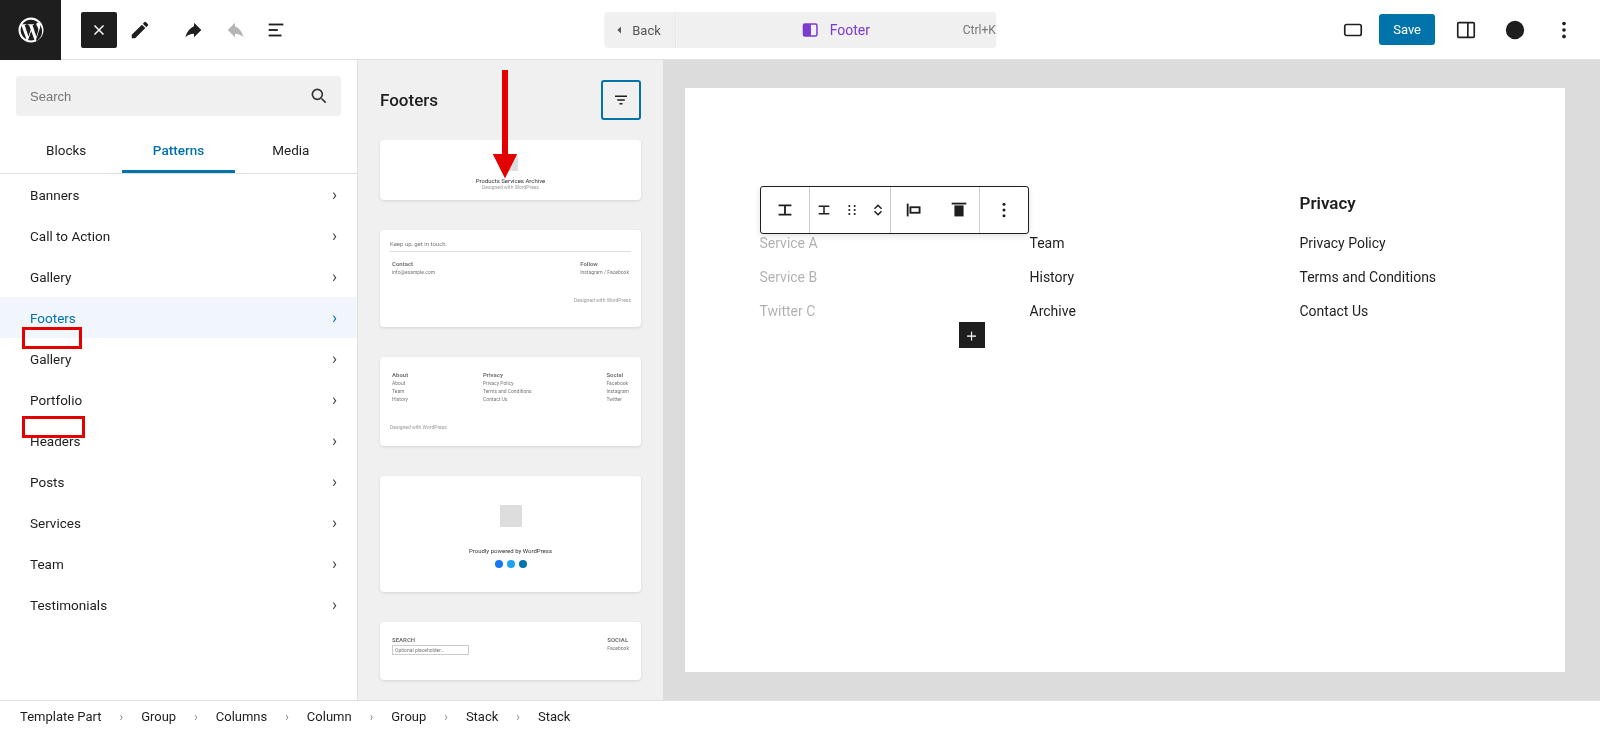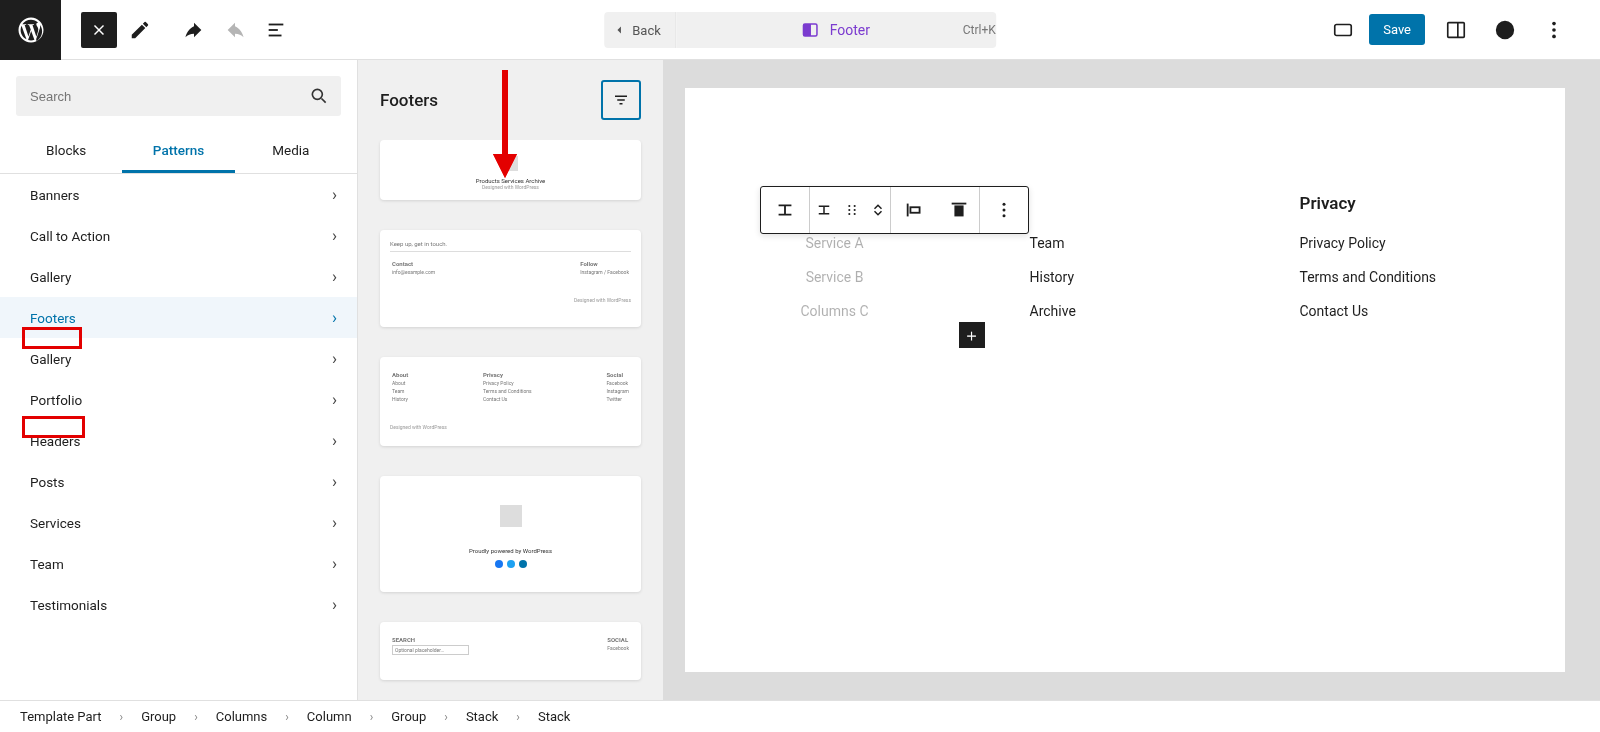--- a/index.html
+++ b/index.html
@@ -91,21 +91,21 @@
     right: 0;
     color: #777;
     font-size: 12px;
   }
 
   .top-right {
     margin-left: auto;
     display: flex;
     align-items: center;
     gap: 8px;
-    padding-right: 28px;
+    padding-right: 18px;
   }
   .save-bt {
     background: #0073aa;
     color: #fff;
     padding: 8px 14px;
     border-radius: 3px;
     font-size: 13px;
   }
 
   
@@ -301,21 +301,21 @@
     position: absolute;
     top: 105px;
     left: 75px;
     right: 0;
     display: flex;
     gap: 120px;
   }
   .fcol { display: flex; flex-direction: column; gap: 18px; min-width: 150px; }
   .fcol h3 { font-size: 17px; font-weight: 600; margin: 0 0 4px 0; }
   .fcol a { font-size: 14px; color: #1e1e1e; text-decoration: none; }
-  .fcol-1 { opacity: .35; text-align: center; } 
+  .fcol-1 { opacity: .35; } 
 
   .plus-bt {
     position: absolute;
     top: 234px;
     left: 274px;
     width: 26px;
     height: 26px;
     background: #1e1e1e;
     color: #fff;
     display: flex;
@@ -580,21 +580,21 @@
   </div>
 
   <div class="canvas-wrap">
     <div class="canvas">
 
       <div class="footer-cols" id="footer-cols">
           <div class="fcol fcol-1">
             <h3>ce</h3>
             <a href="#">Service A</a>
             <a href="#">Service B</a>
-            <a href="#">Columns C</a>
+            <a href="#">Twitter C</a>
           </div>
           <div class="fcol">
             <h3 style="visibility:hidden">.</h3>
             <a href="#">Team</a>
             <a href="#">History</a>
             <a href="#">Archive</a>
           </div>
           <div class="fcol">
             <h3>Privacy</h3>
             <a href="#">Privacy Policy</a>

